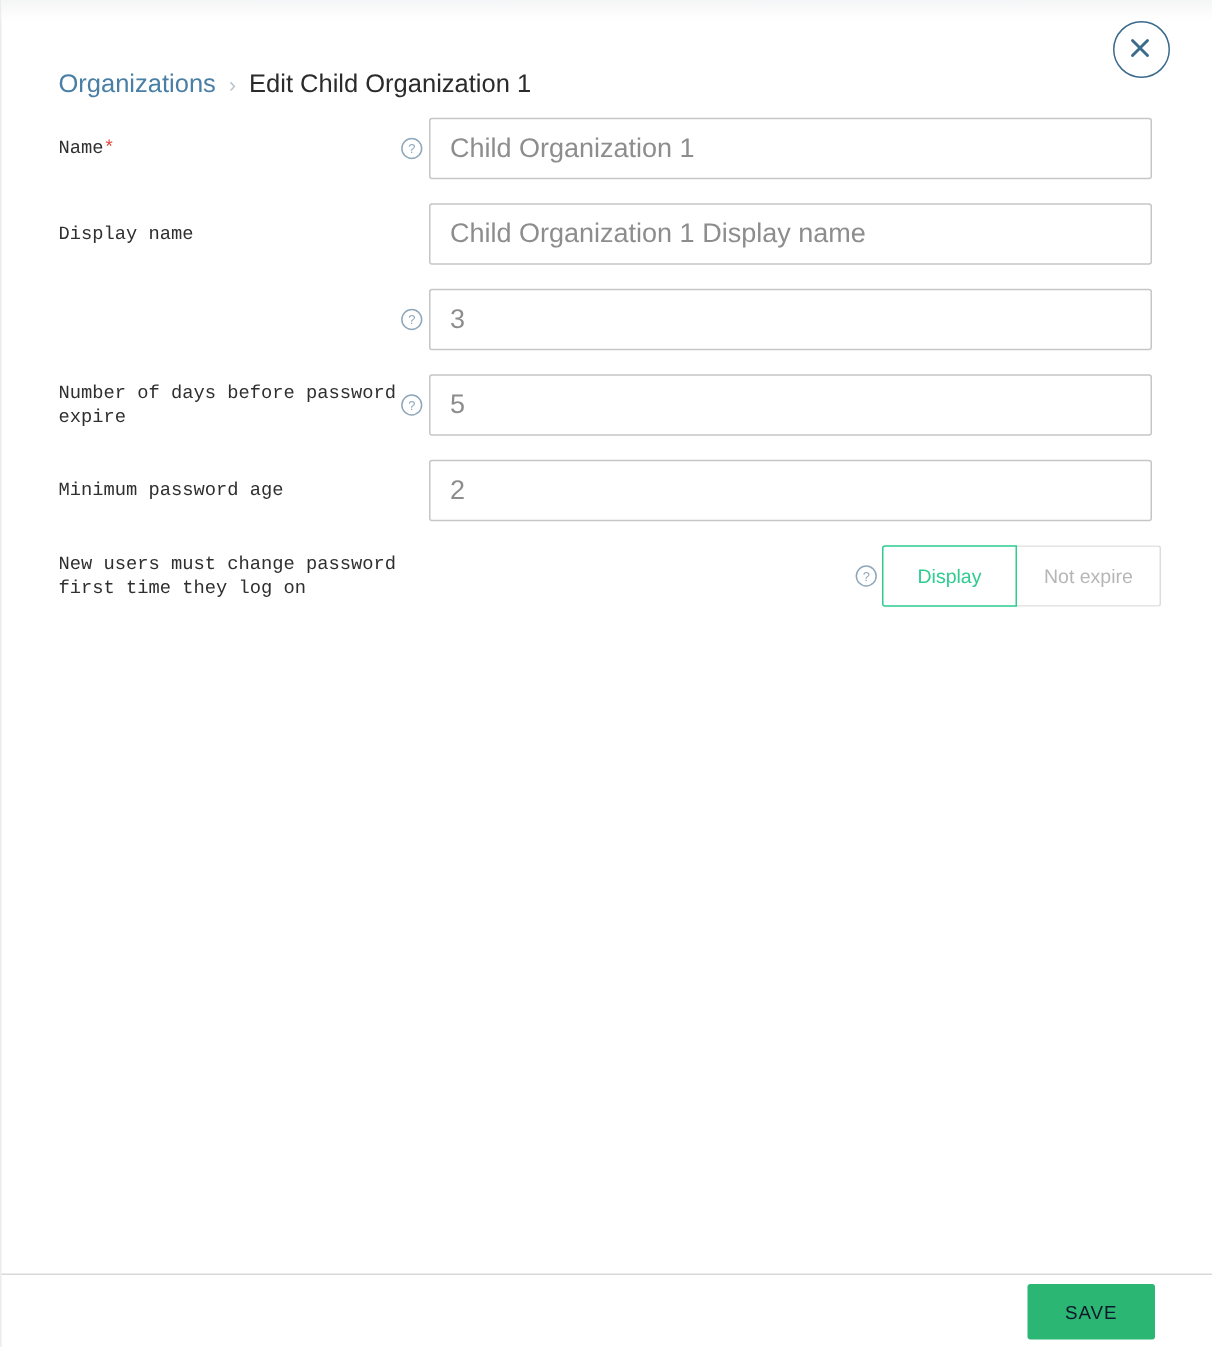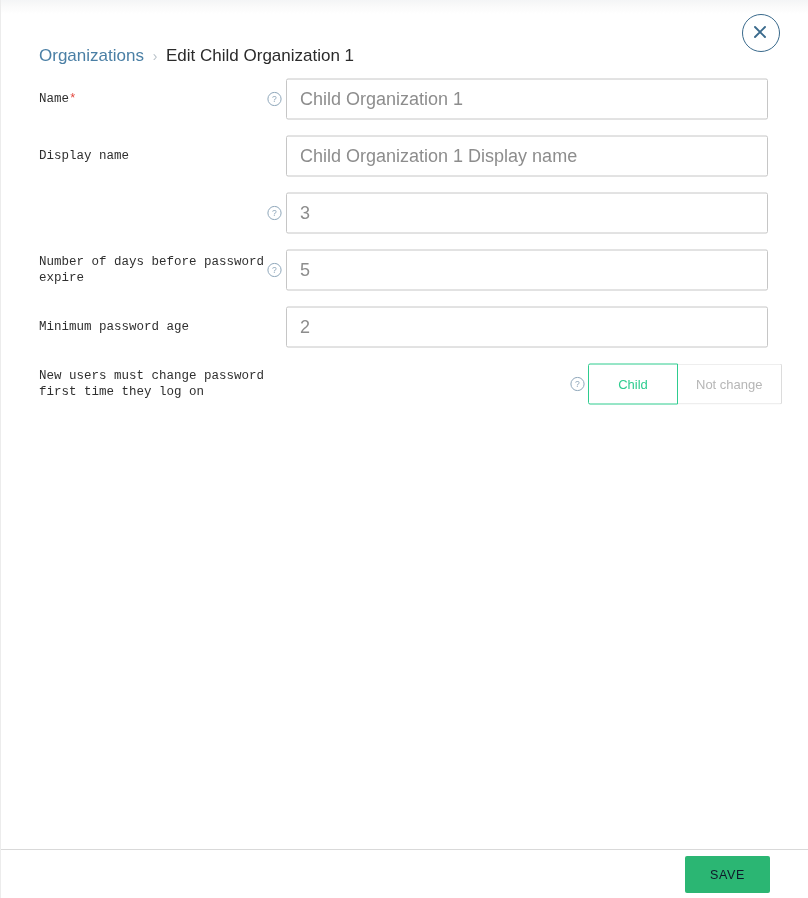--- a/index.html
+++ b/index.html
@@ -271,22 +271,22 @@
       <div class="row-label">
         <span>New users must change password first time they log on</span>
       </div>
       <div class="help-icon" style="left:569px;">
         <svg width="15" height="15" viewBox="0 0 15 15">
           <circle cx="7.5" cy="7.5" r="6.6" fill="none" stroke="#8fa7ba" stroke-width="1"></circle>
           <text x="7.5" y="10.7" text-anchor="middle" font-family="Liberation Sans, sans-serif" font-size="8.6" fill="#8fa7ba">?</text>
         </svg>
       </div>
       <div class="toggle-group">
-        <div class="toggle-btn on">Child</div>
-        <div class="toggle-btn off">Not change</div>
+        <div class="toggle-btn on">Display</div>
+        <div class="toggle-btn off">Not expire</div>
       </div>
     </div>
 
   </div>
 
   <div id="footer-divider"></div>
   <button id="save-button">SAVE</button>
 
 </div>
 

